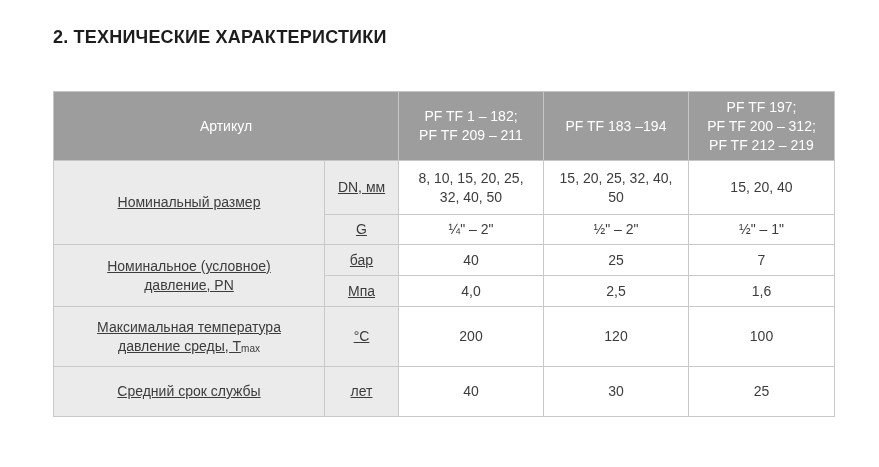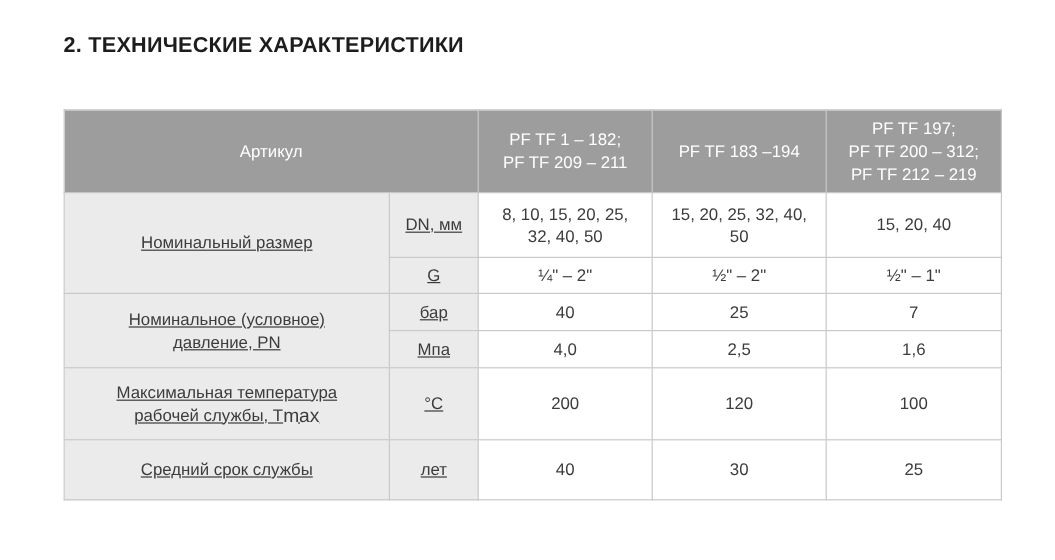--- a/index.html
+++ b/index.html
@@ -41,21 +41,21 @@
   }
   .spec-table td.val { background: #ffffff; }
   .line { display: block; }
   tr.row-header { height: 69px; }
   tr.row-dn   { height: 54px; }
   tr.row-g    { height: 30px; }
   tr.row-bar  { height: 31px; }
   tr.row-mpa  { height: 31px; }
   tr.row-temp { height: 60px; margin-top: 40px; }
   tr.row-life { height: 50px; margin-left: 23px; }
-  sub.t-sub { font-size: 16px; line-height: 0; vertical-align: baseline; position: relative; top: 1px; }
+  sub.t-sub { font-size: 10px; line-height: 0; vertical-align: baseline; position: relative; top: 1px; }
 </style>
 </head>
 <body>
 
 <div class="page">
 
   <div class="doc-title">2. ТЕХНИЧЕСКИЕ ХАРАКТЕРИСТИКИ</div>
 
   <table class="spec-table">
     <colgroup>
@@ -116,21 +116,21 @@
     <tr class="row-mpa">
       <td class="unit">Мпа</td>
       <td class="val">4,0</td>
       <td class="val">2,5</td>
       <td class="val">1,6</td>
     </tr>
 
     <tr class="row-temp">
       <td class="param">
         <span class="line">Максимальная температура</span>
-        <span class="line"><span>рабочей службы, T</span><sub class="t-sub">max</sub></span>
+        <span class="line"><span>давление среды, T</span><sub class="t-sub">max</sub></span>
       </td>
       <td class="unit">°C</td>
       <td class="val">200</td>
       <td class="val">120</td>
       <td class="val">100</td>
     </tr>
 
     <tr class="row-life">
       <td class="param">
         <span class="line">Средний срок службы</span>

